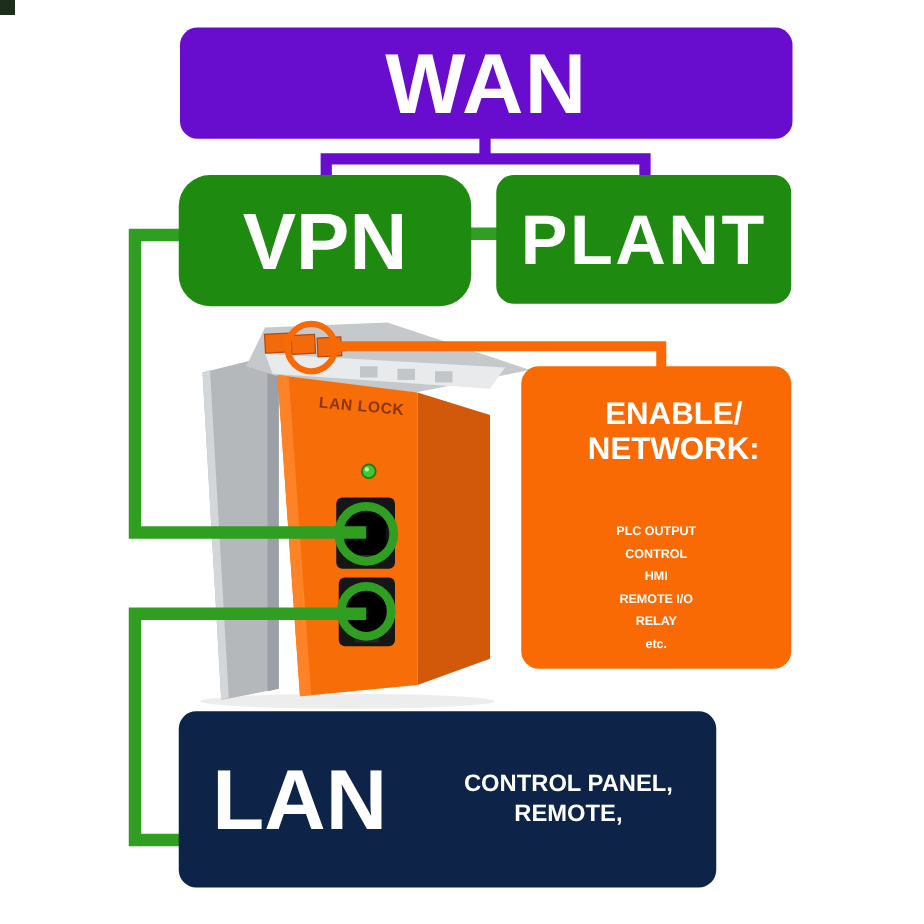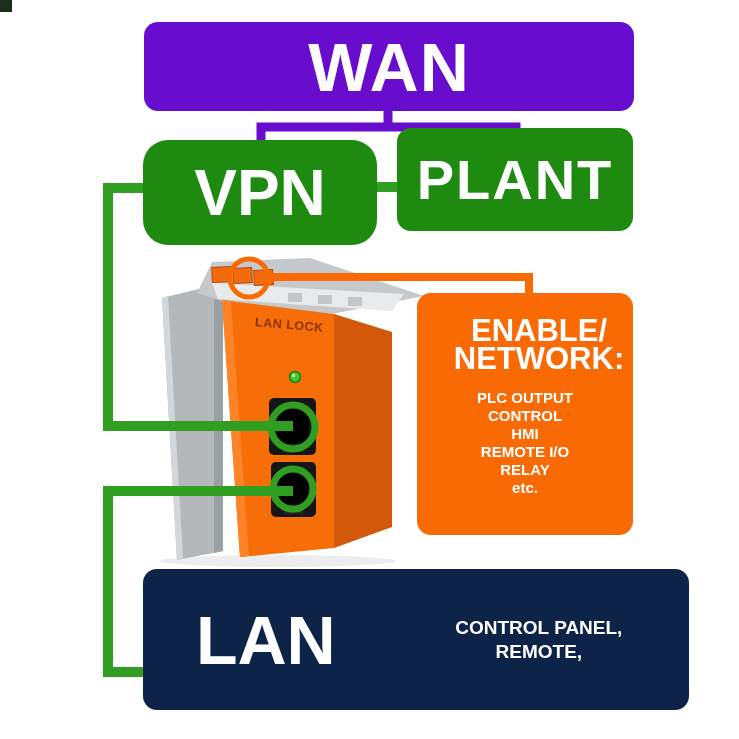--- a/index.html
+++ b/index.html
@@ -16,27 +16,27 @@
     position:relative;width:739px;height:739px;background:#fff;overflow:hidden;
     font-family:"Liberation Sans","DejaVu Sans",sans-serif;
   }
   .corner-mark{position:absolute;left:0;top:0;width:12px;height:12px;background:#1d2e1d;}
   svg.layer{position:absolute;left:0;top:0;z-index:1;}
   .box{position:absolute;z-index:3;border-radius:14px;display:flex;align-items:center;justify-content:center;color:var(--text-white);}
   .box-wan{left:144px;top:22px;width:490px;height:89px;background:var(--wan-purple);}
   .box-wan .big{font-size:68px;font-weight:bold;letter-spacing:1px;}
   .box-vpn{left:143px;top:140px;width:234px;height:105px;background:var(--box-green);border-radius:25px;}
   .box-vpn .big{font-size:64px;font-weight:bold;}
-  .box-plant{left:397px;top:128px;width:236px;height:103px;background:var(--box-green);}
+  .box-plant{left:397px;top:140px;width:236px;height:103px;background:var(--box-green);}
   .box-plant .big{font-size:56px;font-weight:bold;letter-spacing:2px;}
   .box-enable{left:417px;top:293px;width:216px;height:242px;background:var(--orange);
     flex-direction:column;justify-content:flex-start;padding-top:24px;box-sizing:border-box;}
-  .enable-title{font-size:31px;font-weight:bold;line-height:28px;text-align:center;margin-left:28px;}
-  .enable-list{margin-top:16px;font-size:15px;font-weight:bold;line-height:18px;text-align:center;}
-  .box-lan{left:143px;top:569px;width:546px;height:141px;background:var(--navy);justify-content:flex-start;}
+  .enable-title{font-size:25px;font-weight:bold;line-height:28px;text-align:center;margin-left:28px;}
+  .enable-list{margin-top:44px;font-size:10px;font-weight:bold;line-height:18px;text-align:center;}
+  .box-lan{left:143px;top:569px;width:430px;height:141px;background:var(--navy);justify-content:flex-start;}
   .lan-left{width:45%;display:flex;align-items:center;justify-content:center;}
   .lan-left .big{font-size:68px;font-weight:bold;}
   .lan-right{width:55%;display:flex;flex-direction:column;align-items:center;justify-content:center;
     font-size:19px;font-weight:bold;line-height:24px;text-align:left;}
   
   .p-line{stroke:var(--wan-purple);stroke-width:9;fill:none;}
   .g-line{stroke:var(--line-green);stroke-width:10;fill:none;}
   .g-ring{stroke:var(--line-green);fill:none;}
   .o-line{stroke:var(--orange);stroke-width:8;fill:none;}
   .o-ring{stroke:var(--orange);stroke-width:5;fill:none;}

